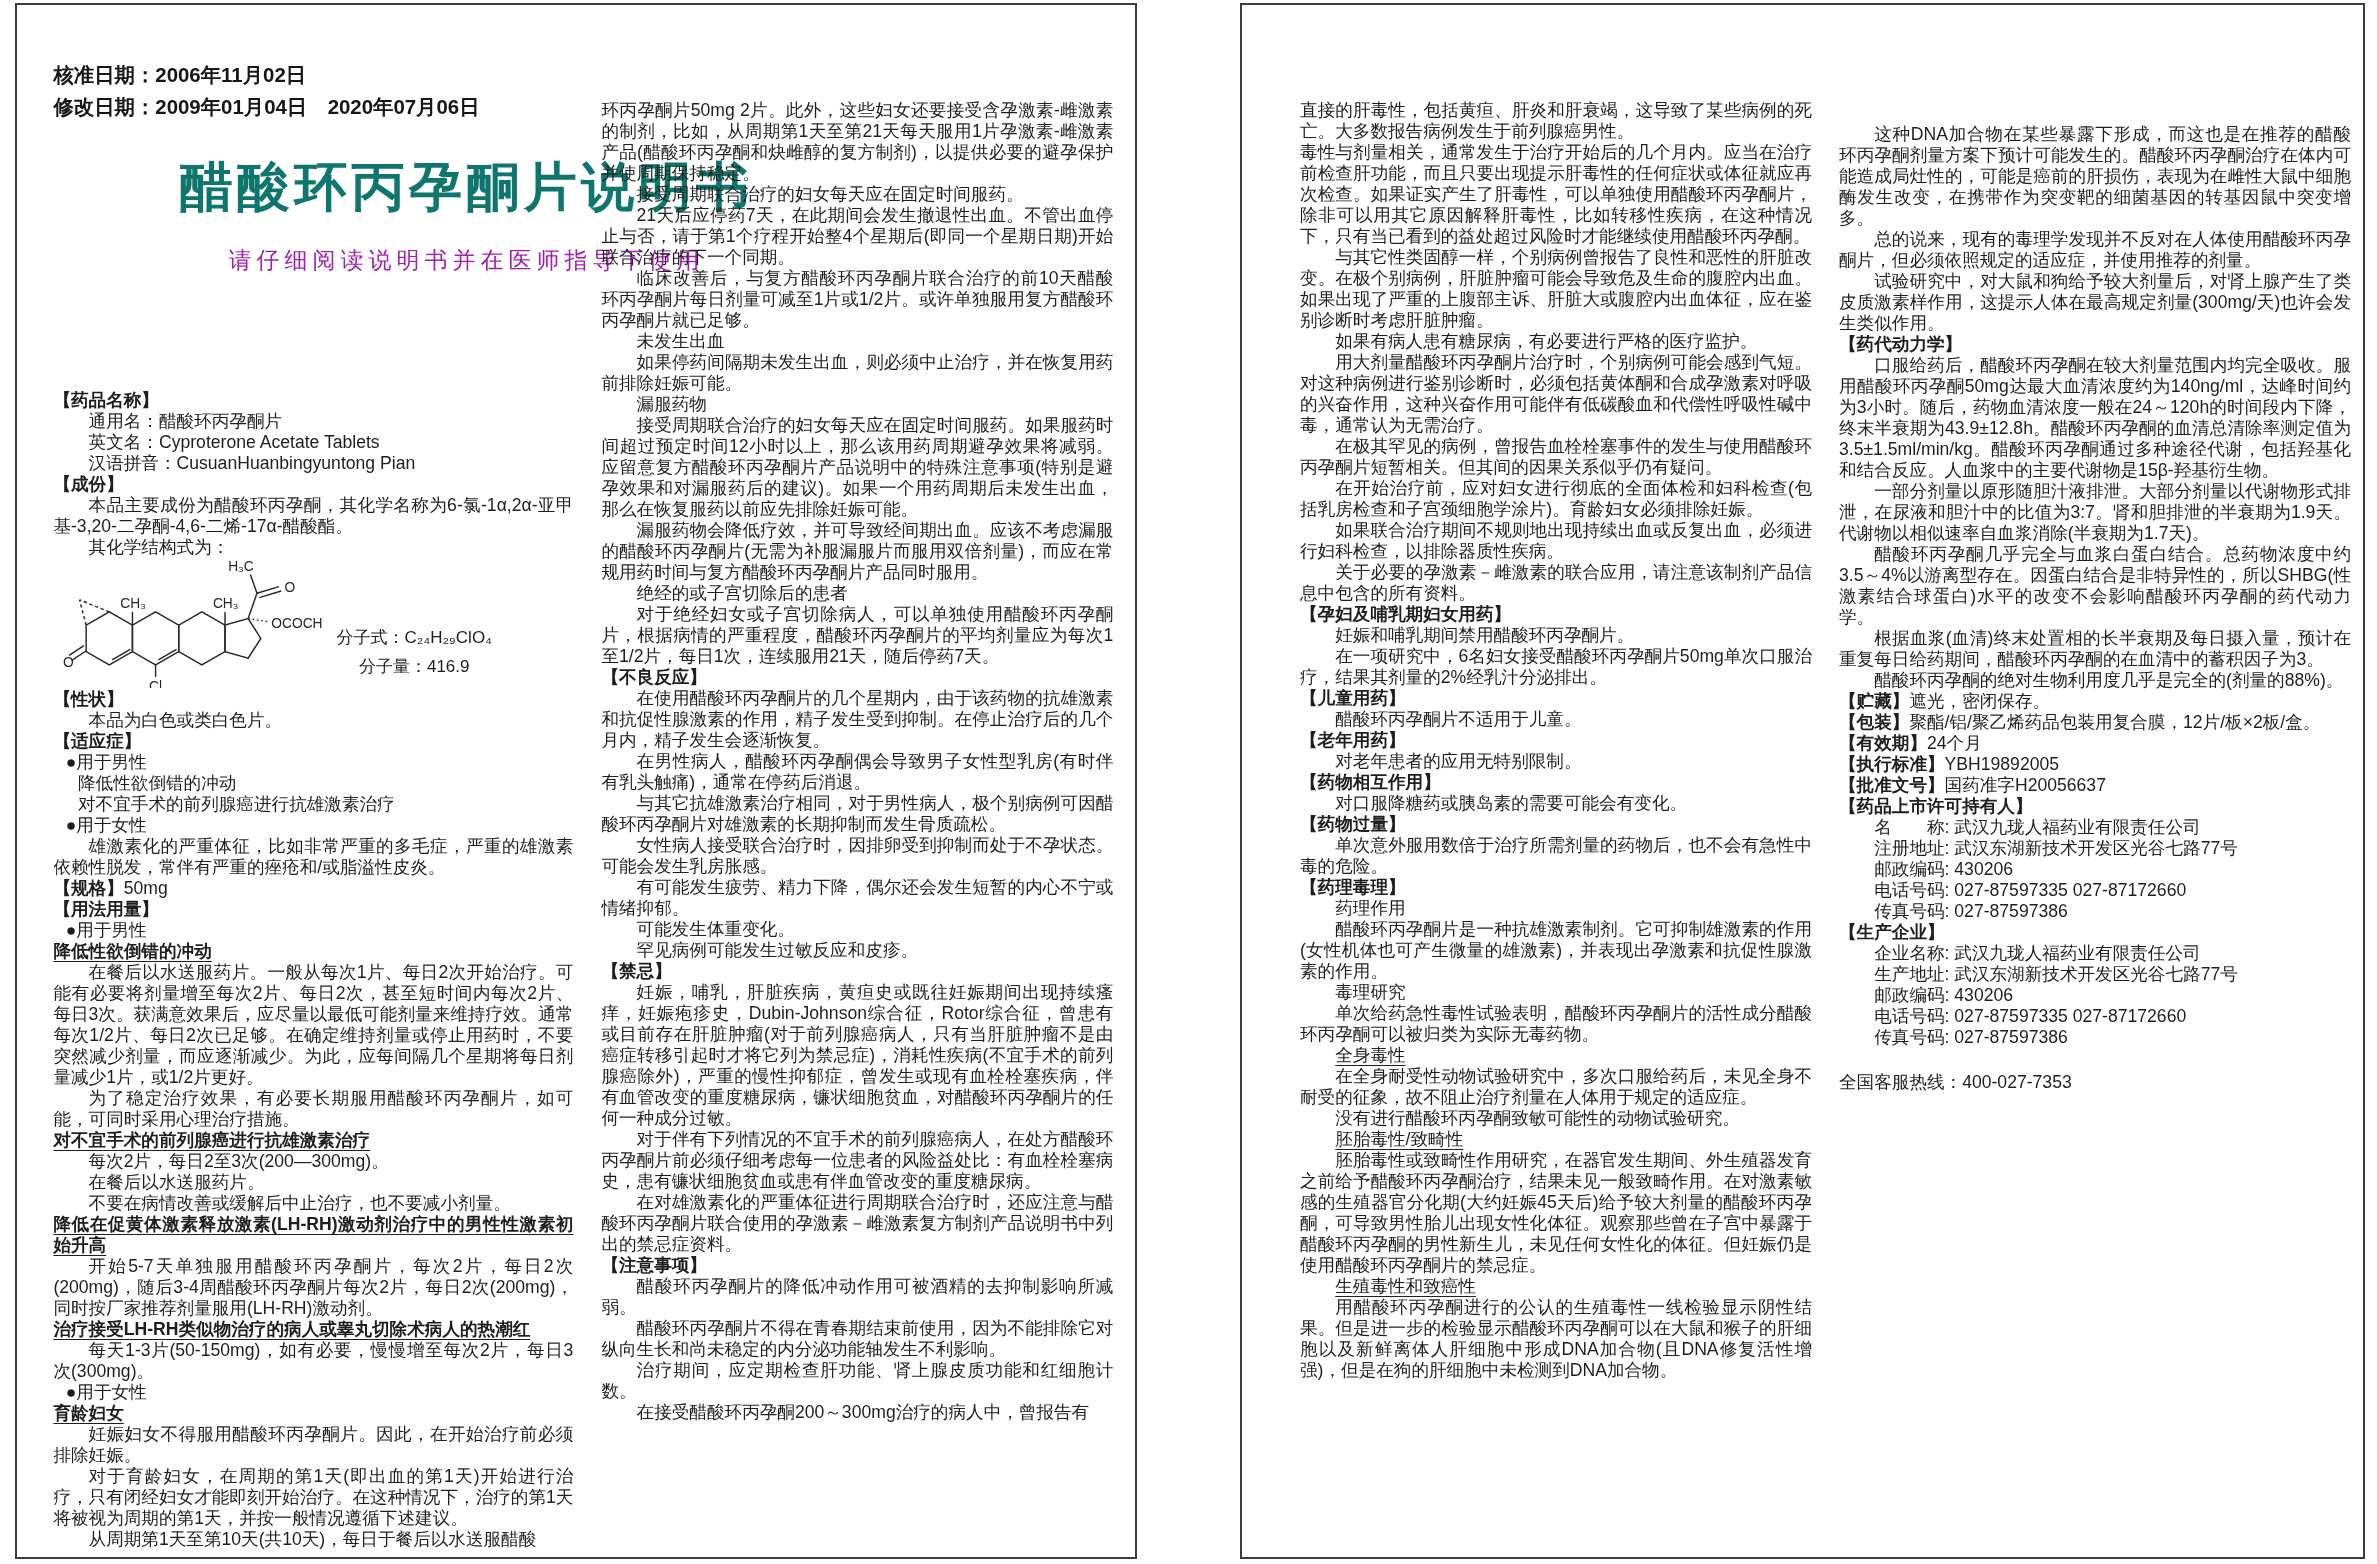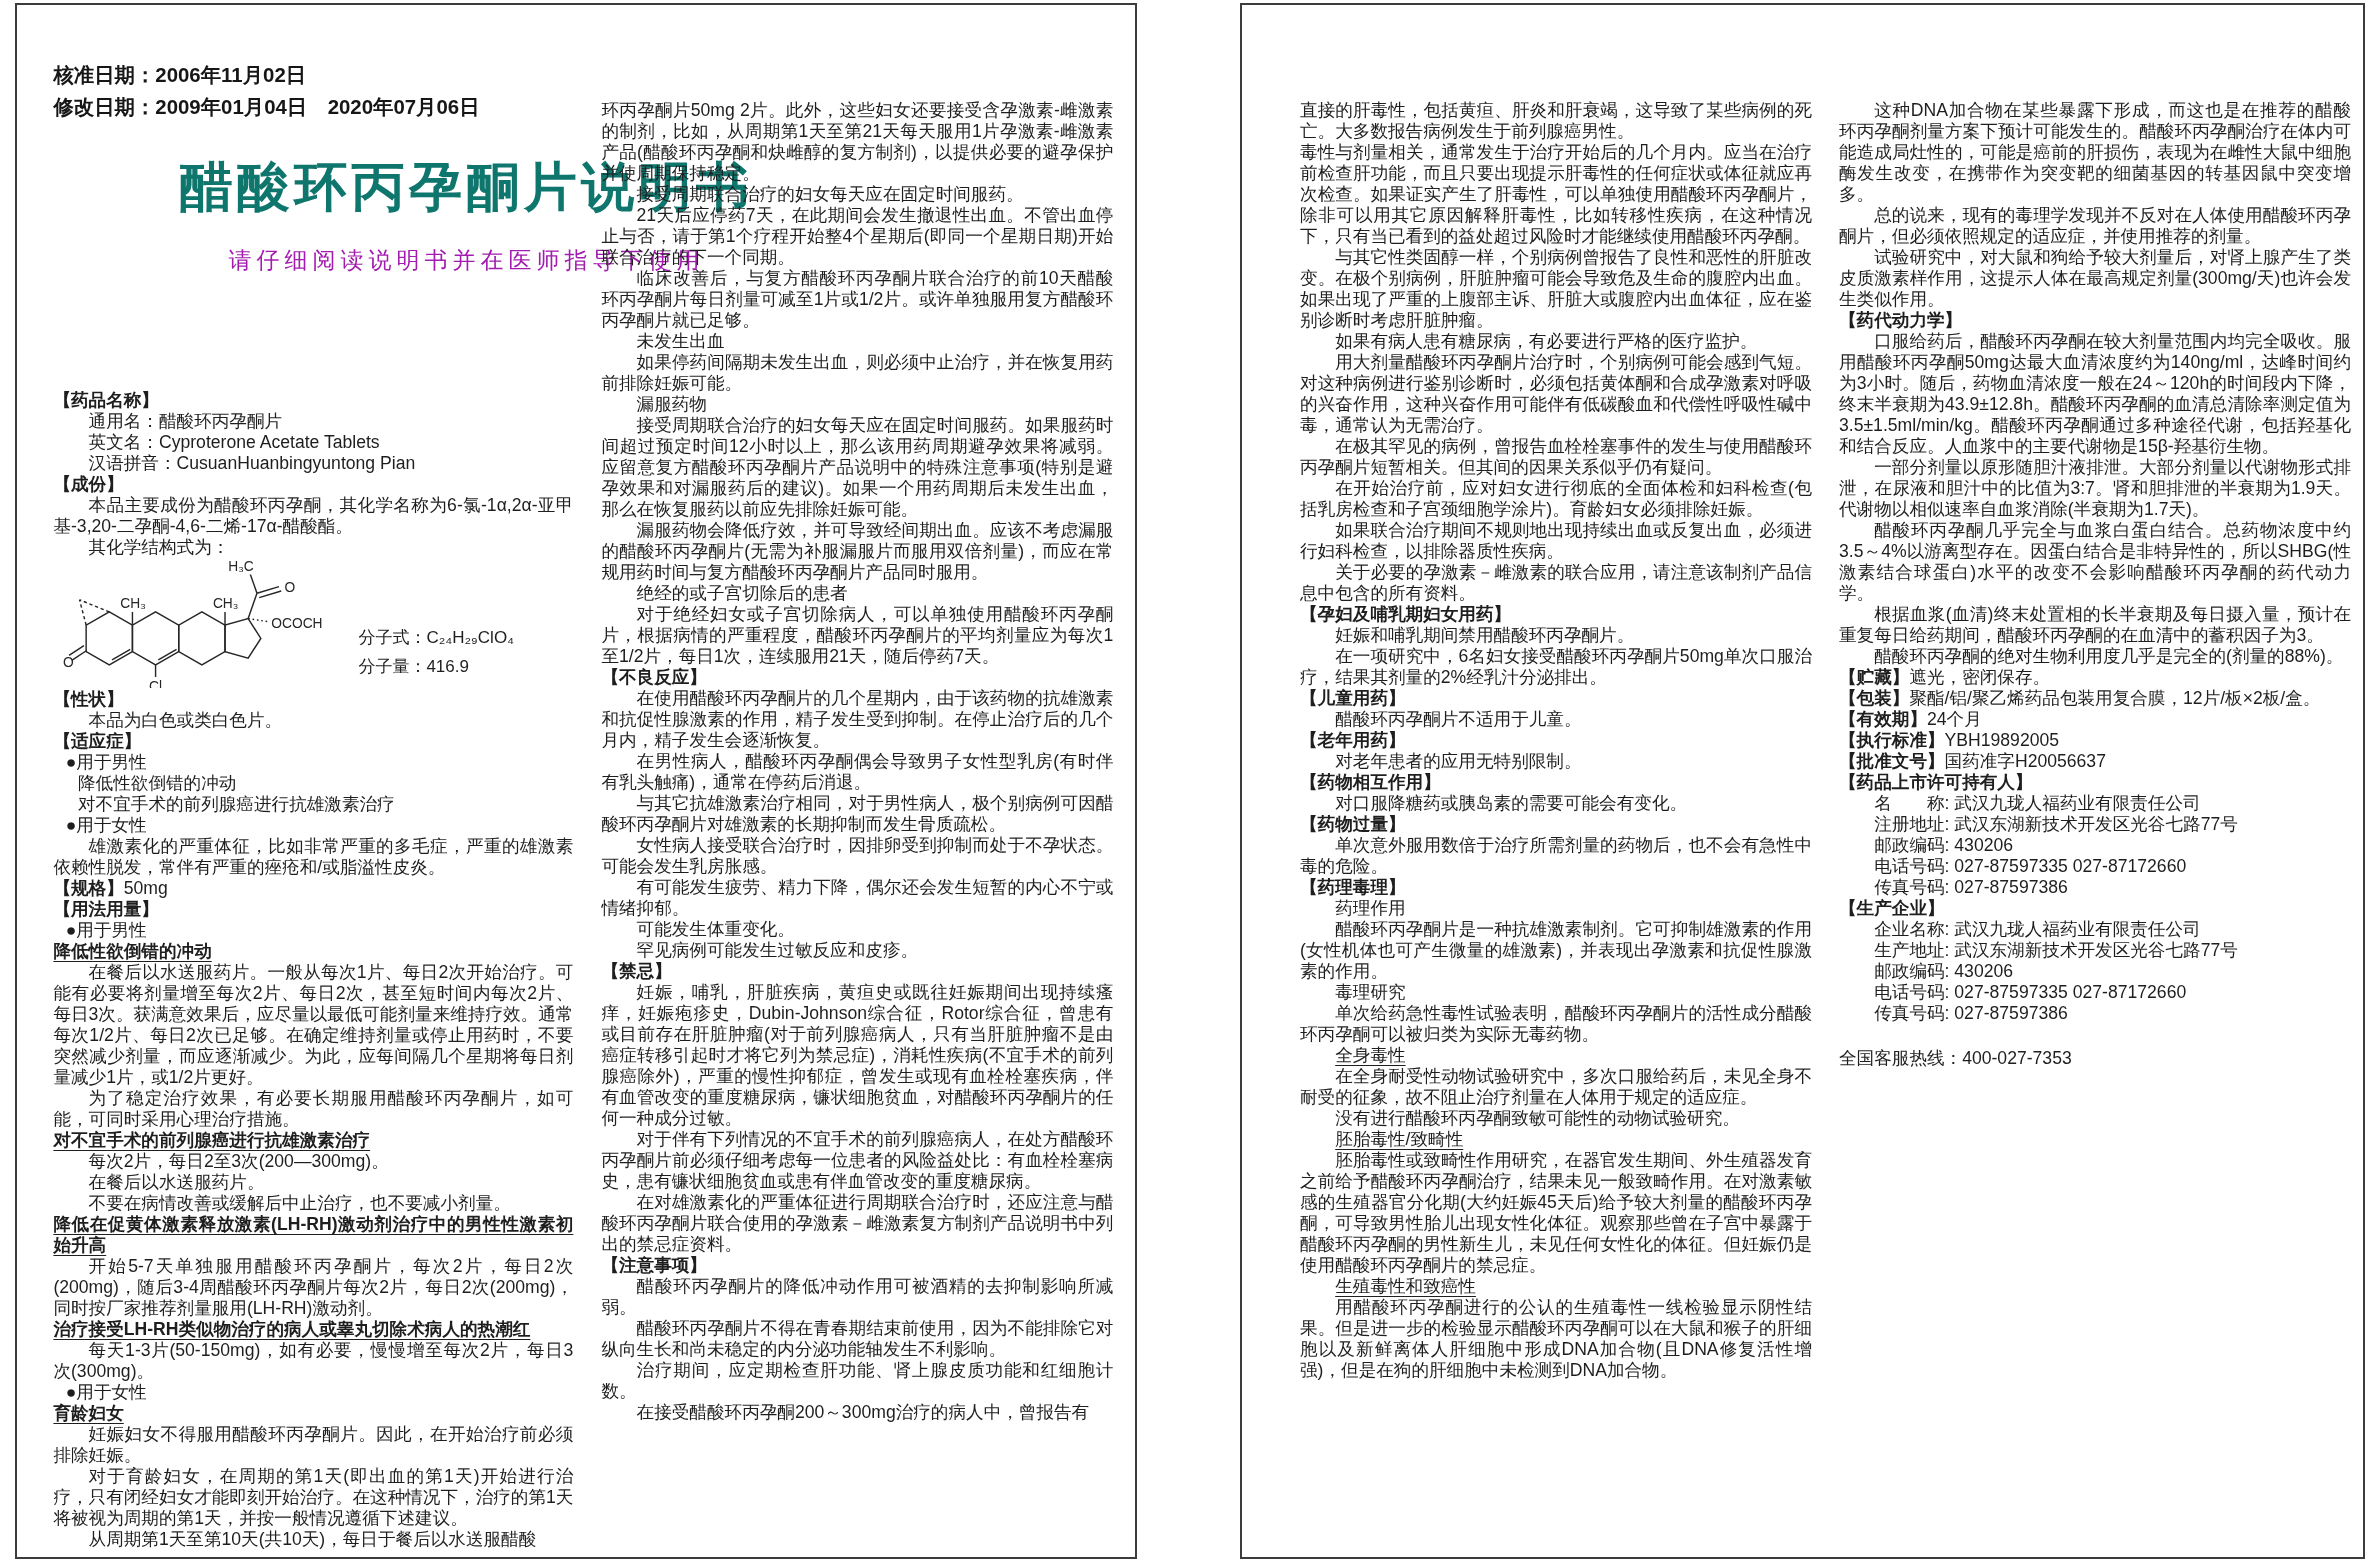--- a/index.html
+++ b/index.html
@@ -5,40 +5,40 @@
   html,body{margin:0;padding:0;background:#ffffff;}
   body{width:2377px;height:1564px;position:relative;overflow:hidden;
        font-family:"Liberation Sans","DejaVu Sans",sans-serif;color:#1e1e1e;}
   .page{position:absolute;top:3.3px;height:1556px;background:#fff;border:2.2px solid #3c3c3c;box-sizing:border-box;padding-left:32px;}
   #page1{left:15.4px;width:1122px;}
   #page2{left:1240px;width:1125px;}
   .col{position:absolute;top:95px;font-size:17.6px;line-height:21px;}
   #p1c1{left:36px;width:520px;top:385px;}
   #p1c2{left:584px;width:512px;}
   #p2c1{left:58px;width:512px;}
-  #p2c2{left:597px;width:512px;}
+  #p2c2{left:597px;width:512px;margin-top:24px;}
   .hdr{position:absolute;left:36px;top:54px;width:826px;}
   .hdr .dline{font-weight:bold;font-size:20.4px;line-height:32px;color:#161616;}
   .hdr .ttl{font-size:53px;font-weight:bold;text-align:center;letter-spacing:4.4px;margin-top:29px;color:#0f766e;}
   .hdr .sttl{font-size:23px;text-align:center;letter-spacing:5px;margin-top:21px;color:#a21caf;}
   .blk{margin:0;text-align:justify;}
   .b-sec{font-weight:bold;}
   .b-p{text-indent:2em;}
   .b-pc{text-indent:0;}
   .b-p2{padding-left:1.4em;}
   .b-bullet{padding-left:0.7em;}
   .b-hu{font-weight:bold;text-decoration:underline;text-underline-offset:3.9px;text-decoration-thickness:1.4px;}
   .b-sub{text-indent:2em;}
   .b-subb{text-indent:2em;font-weight:normal;}
   .b-subu{text-indent:2em;text-decoration:underline;text-underline-offset:3.9px;text-decoration-thickness:1.4px;}
   .b-secv .lab{font-weight:bold;}
   .b-gap{width:100%;}
   #struct-block{position:relative;height:131px;width:100%;}
   #struct-block svg{position:absolute;left:10px;top:1.1px;}
-  #struct-block .formula{position:absolute;left:305px;top:65px;font-size:17px;line-height:29px;white-space:nowrap;}
+  #struct-block .formula{position:absolute;left:283px;top:65px;font-size:17px;line-height:29px;white-space:nowrap;text-align:center;}
   svg line,svg path{stroke:#262626;stroke-width:2.6;fill:none;}
   svg text{fill:#262626;font-size:25px;font-family:"Liberation Sans","DejaVu Sans",sans-serif;}
 </style>
 </head>
 <body>
 
 <div class="page" id="page1">
   <div class="hdr">
     <div class="dline">核准日期：2006年11月02日</div>
     <div class="dline">修改日期：2009年01月04日　2020年07月06日</div>

